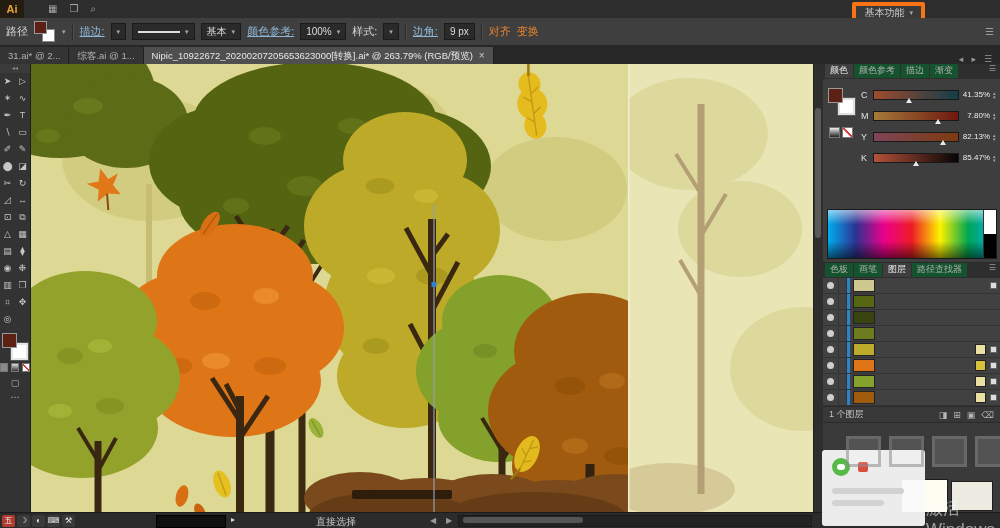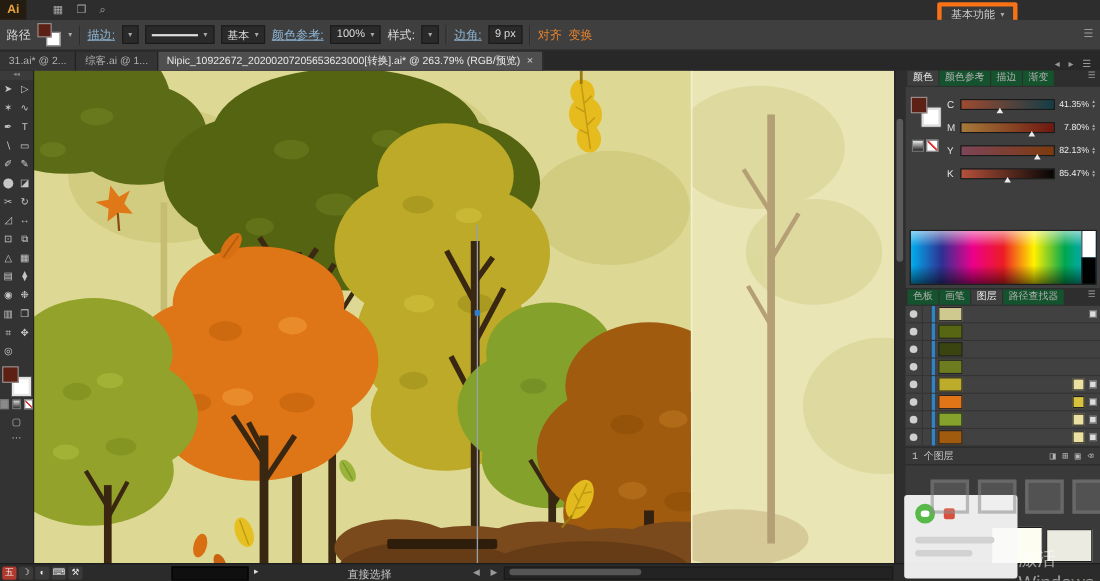--- a/index.html
+++ b/index.html
@@ -98,21 +98,21 @@
   .lrow{display:flex;align-items:center;height:15px;background:#414141;border-bottom:1px solid #333;}
   .leye{width:15px;height:15px;border-right:1px solid #333;display:flex;align-items:center;justify-content:center;}
   .leye i{display:block;width:7px;height:7px;border-radius:50%;background:#cfcfcf;}
   .llock{width:7px;height:15px;border-right:1px solid #333;}
   .lbar{width:3px;height:15px;background:#2e84c8;}
   .lthumb{width:20px;height:11px;margin-left:3px;border:1px solid #222;}
   .lspace{flex:1;}
   .lswatch{width:9px;height:9px;border:1px solid #222;margin-right:4px;}
   .ltarget{width:5px;height:5px;background:#ddd;border:1px solid #666;margin-right:3px;}
   .layers-footer{height:15px;display:flex;align-items:center;padding:0 6px;font-size:9px;color:#c5c5c5;
-                 background:#383838;border-top:1px solid #2a2a2a;font-family:Liberation Mono, monospace;}
+                 background:#383838;border-top:1px solid #2a2a2a;}
   #layer-footer-icons{margin-left:auto;display:flex;gap:6px;color:#b5b5b5;font-size:9px;}
   .subpanel{position:relative;height:90px;background:#3a3a3a;border-top:1px solid #2a2a2a;}
   .thumb-white{position:absolute;left:78px;top:56px;width:45px;height:32px;background:#fdfdf2;border:1px solid #1c1c1c;}
   .thumb-white2{position:absolute;left:128px;top:58px;width:40px;height:28px;background:#fbfbf0;border:1px solid #1c1c1c;opacity:.92;}
   
   .wm-glyphs{position:absolute;left:846px;top:436px;display:flex;gap:8px;z-index:7;opacity:.55;}
   .wm-g{width:29px;height:25px;border:3px solid #8f8f8f;background:rgba(255,255,255,.22);}
   .wm-card{position:absolute;left:822px;top:450px;width:103px;height:76px;background:rgba(250,250,250,.93);
            border-radius:3px;z-index:6;}
   .wm-ico{position:absolute;left:10px;top:8px;width:18px;height:18px;border-radius:50%;background:#57b947;}

